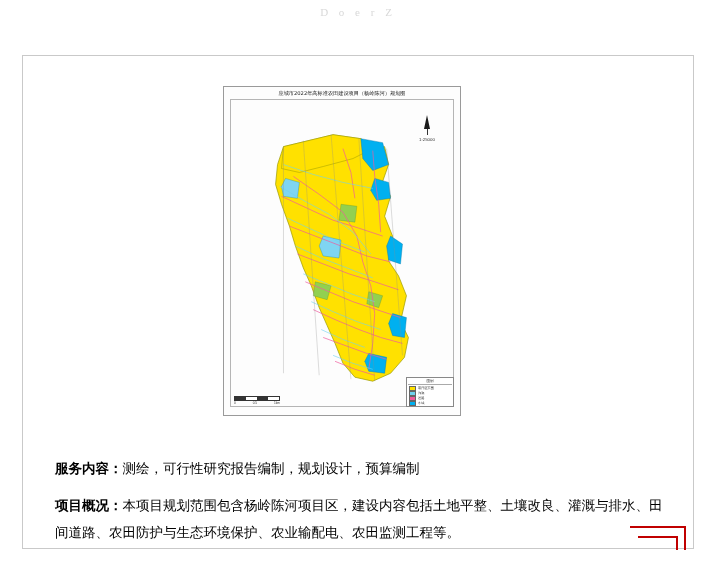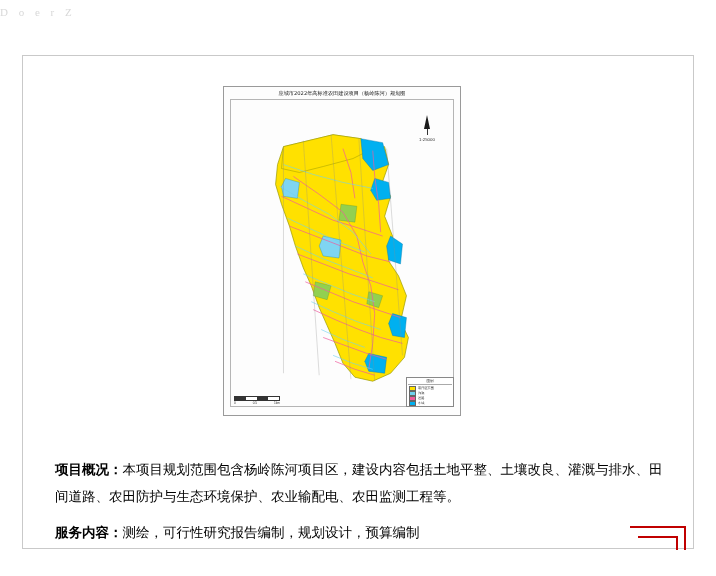--- a/index.html
+++ b/index.html
@@ -22,20 +22,21 @@
     height: 576px;
     background: #ffffff;
   }
 
   
   .watermark {
     position: absolute;
     left: 0;
     top: 6px;
     width: 716px;
+    text-align: center;
     font-size: 11px;
     letter-spacing: 4px;
     color: #d8d8d8;
     font-family: "Liberation Serif", serif;
     user-select: none;
   }
 
   
   .title {
     position: absolute;
@@ -338,25 +339,25 @@
         <div class="lbl">
           <span>0</span>
           <span>0.5</span>
           <span>1km</span>
         </div>
       </div>
 
     </div>
 
     <div class="text-block">
+      <div class="text-row">
+        <span class="lbl-bold">服务内容：</span><span>测绘，可行性研究报告编制，规划设计，预算编制</span>
+      </div>
       <div class="text-row second">
         <span class="lbl-bold">项目概况：</span><span>本项目规划范围包含杨岭陈河项目区，建设内容包括土地平整、土壤改良、灌溉与排水、田间道路、农田防护与生态环境保护、农业输配电、农田监测工程等。</span>
-      </div>
-      <div class="text-row">
-        <span class="lbl-bold">服务内容：</span><span>测绘，可行性研究报告编制，规划设计，预算编制</span>
       </div>
     </div>
 
   </div>
 
   <div class="corner-deco">
     <div class="l1"></div>
     <div class="l2"></div>
     <div class="l3"></div>
     <div class="l4"></div>

